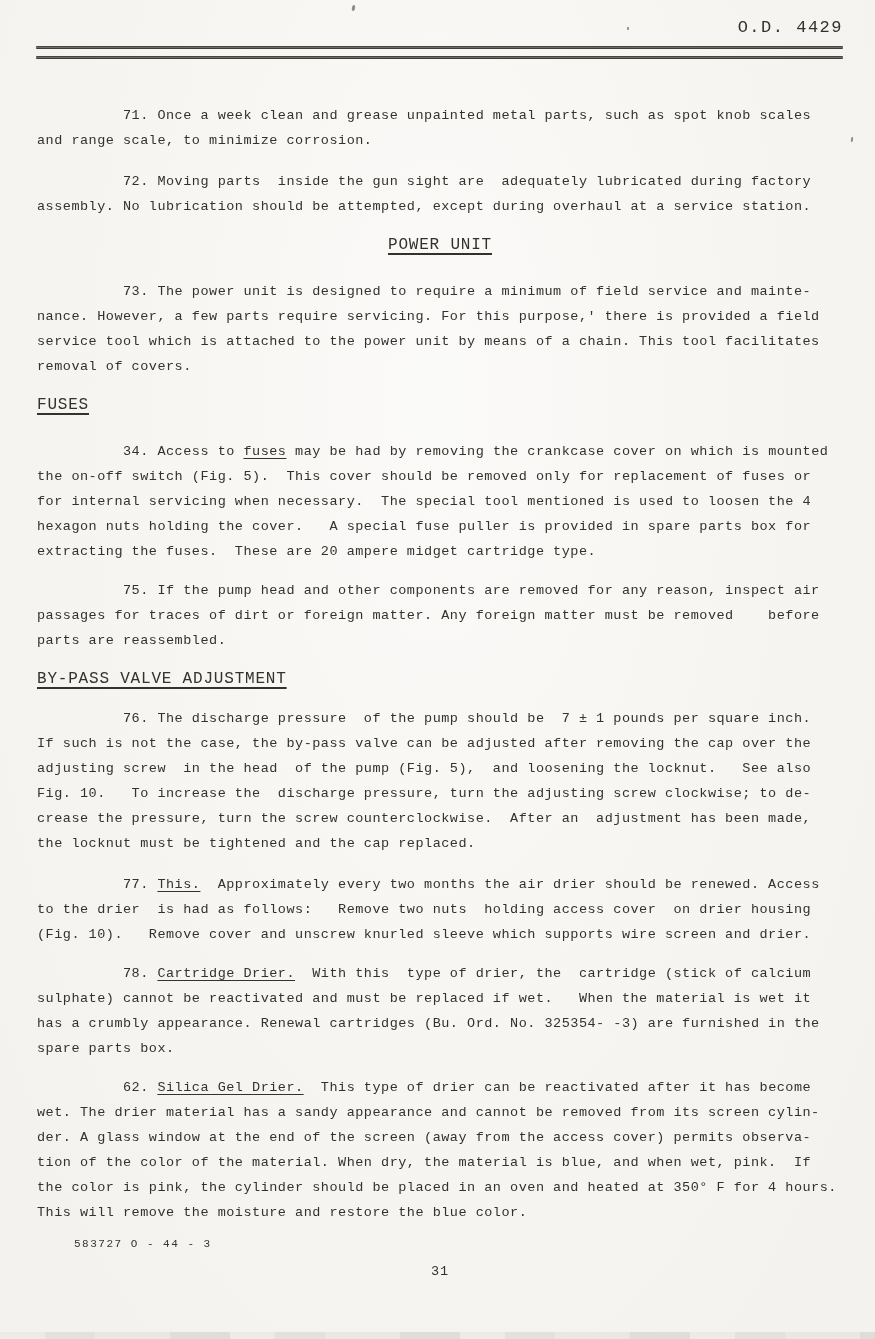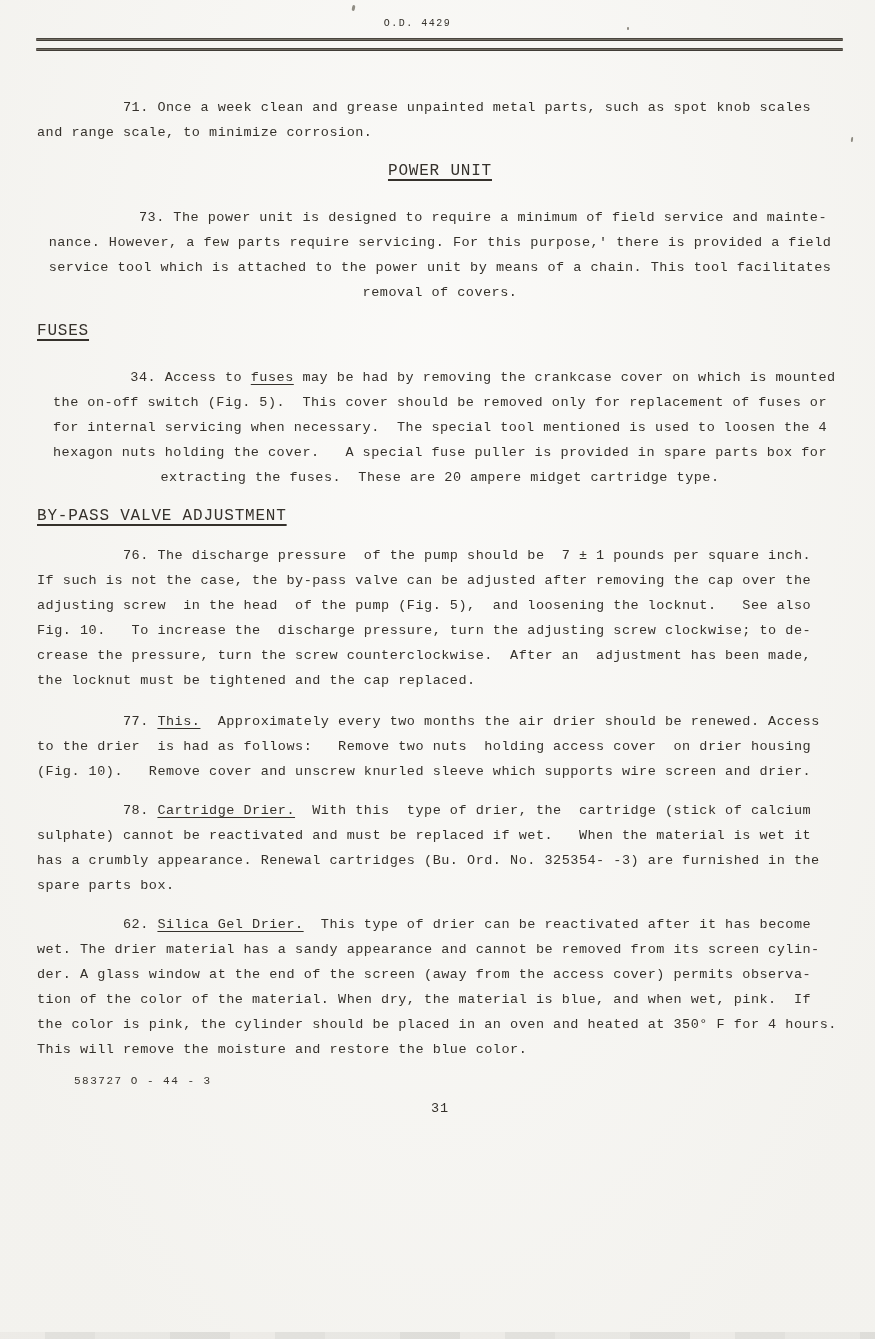--- a/index.html
+++ b/index.html
@@ -11,23 +11,23 @@
     position:relative;
     overflow:hidden;
   }
   .page {
     position:relative; width:875px; height:1339px;
     background:
       radial-gradient(ellipse at 50% 30%, rgba(255,255,255,0.5), rgba(0,0,0,0.012) 85%),
       #f6f5f1;
   }
   .doc-ref {
-    text-align:center;
-    padding:18px 40px 0 0;
-    font-size:10px;
+    text-align:right;
+    padding:18px 32px 0 0;
+    font-size:17px;
     letter-spacing:1.5px;
   }
   .rule {
     height:3px;
     margin:9px 32px 0 36px;
     background:linear-gradient(180deg,#4a463f 0 1px,#716c62 1px 2px,#413d37 2px 3px);
     border-radius:1px;
   }
   .masthead {
     text-align:center;
@@ -39,21 +39,21 @@
   }
   .rule-2 { margin-top:7px; }
   .content {
     margin:0 32px 0 37px;
     font-size:13.5px;
     line-height:25px;
     letter-spacing:0.5px;
   }
   .para { margin:14px 0 0; white-space:pre-wrap; }
   .gap-xl { margin-top:44px; }
-  .gap-lg { margin-top:21px;text-align:center; }
+  .gap-lg { margin-top:21px; }
   .gap-md { margin-top:16px; }
   .gap-sm { margin-top:11px; }
   .subheading {
     margin:14px 0 0;
     font-size:16px;
     font-weight:normal;
     letter-spacing:0.8px;
     text-decoration:underline;
     text-underline-offset:4px;
     text-decoration-thickness:1.5px;
@@ -96,36 +96,41 @@
   <div class="doc-ref">O.D. 4429</div>
 
   <div class="rule"></div>
   <div class="rule rule-2"></div>
 
   <div class="content">
 
     <p class="para gap-xl"><span>          71. Once a week clean and grease unpainted metal parts, such as spot knob scales
 and range scale, to minimize corrosion.</span></p>
 
+    <p class="para gap-md"><span>          72. Moving parts  inside the gun sight are  adequately lubricated during factory
+assembly. No lubrication should be attempted, except during overhaul at a service station.</span></p>
 
     <h2 class="subheading heading-centered gap-md">POWER UNIT</h2>
 
     <p class="para gap-lg"><span>          73. The power unit is designed to require a minimum of field service and mainte-
 nance. However, a few parts require servicing. For this purpose,' there is provided a field
 service tool which is attached to the power unit by means of a chain. This tool facilitates
 removal of covers.</span></p>
 
     <h3 class="subheading gap-sm">FUSES</h3>
 
     <p class="para gap-lg"><span>          34. Access to </span><span class="u-term">fuses</span><span> may be had by removing the crankcase cover on which is mounted
 the on-off switch (Fig. 5).  This cover should be removed only for replacement of fuses or
 for internal servicing when necessary.  The special tool mentioned is used to loosen the 4
 hexagon nuts holding the cover.   A special fuse puller is provided in spare parts box for
 extracting the fuses.  These are 20 ampere midget cartridge type.</span></p>
 
+    <p class="para"><span>          75. If the pump head and other components are removed for any reason, inspect air
+passages for traces of dirt or foreign matter. Any foreign matter must be removed    before
+parts are reassembled.</span></p>
 
     <h3 class="subheading">BY-PASS VALVE ADJUSTMENT</h3>
 
     <p class="para"><span>          76. The discharge pressure  of the pump should be  7 ± 1 pounds per square inch.
 If such is not the case, the by-pass valve can be adjusted after removing the cap over the
 adjusting screw  in the head  of the pump (Fig. 5),  and loosening the locknut.   See also
 Fig. 10.   To increase the  discharge pressure, turn the adjusting screw clockwise; to de-
 crease the pressure, turn the screw counterclockwise.  After an  adjustment has been made,
 the locknut must be tightened and the cap replaced.</span></p>
 

